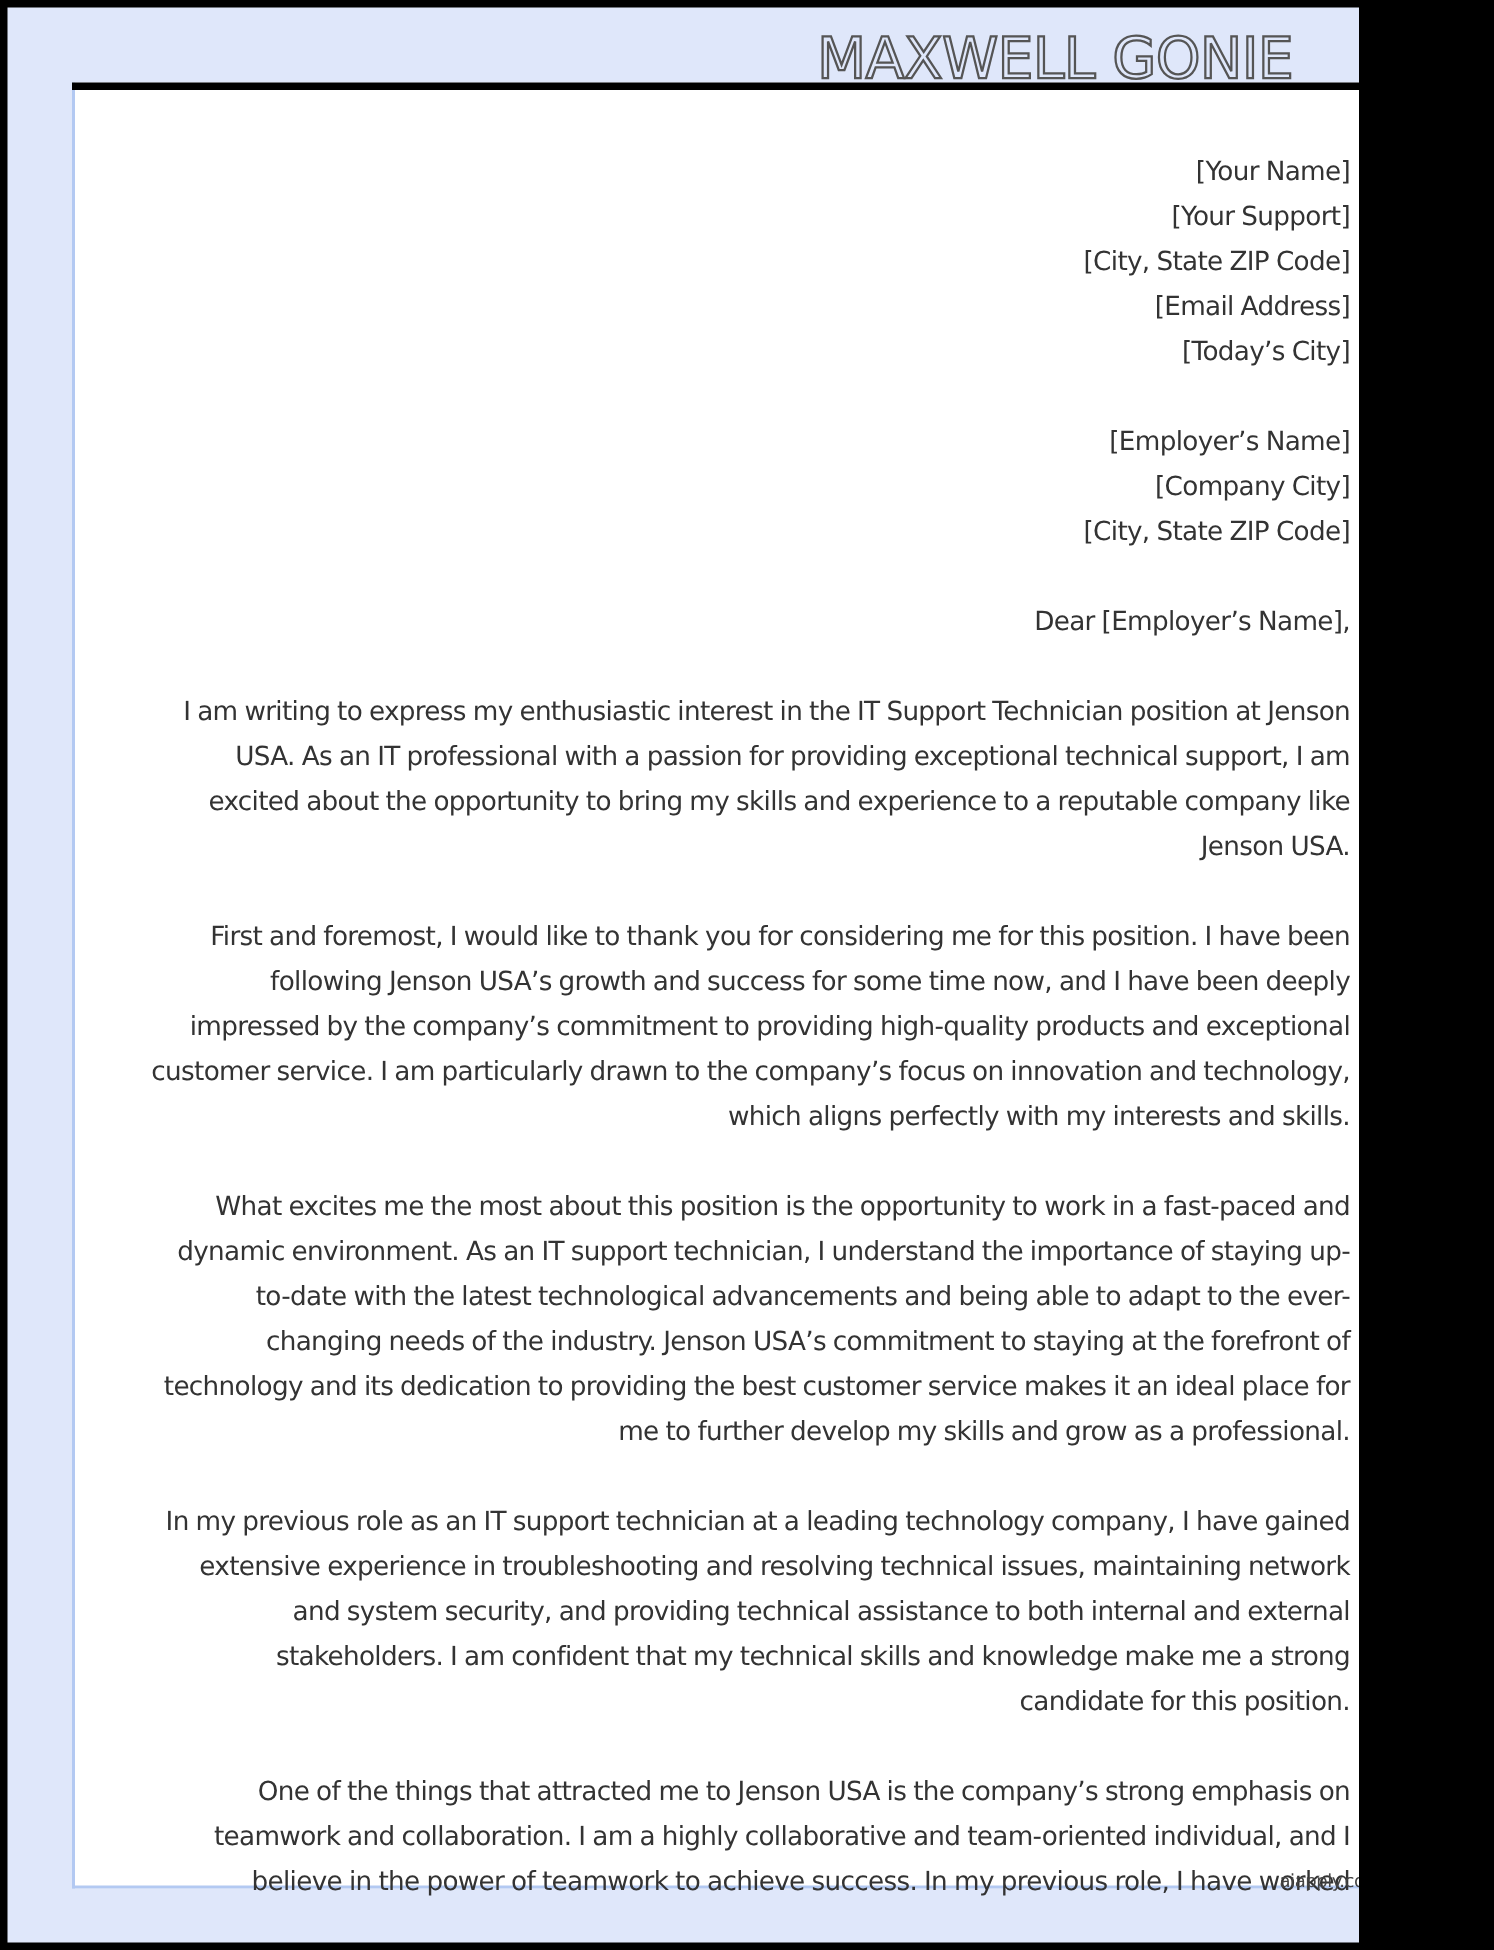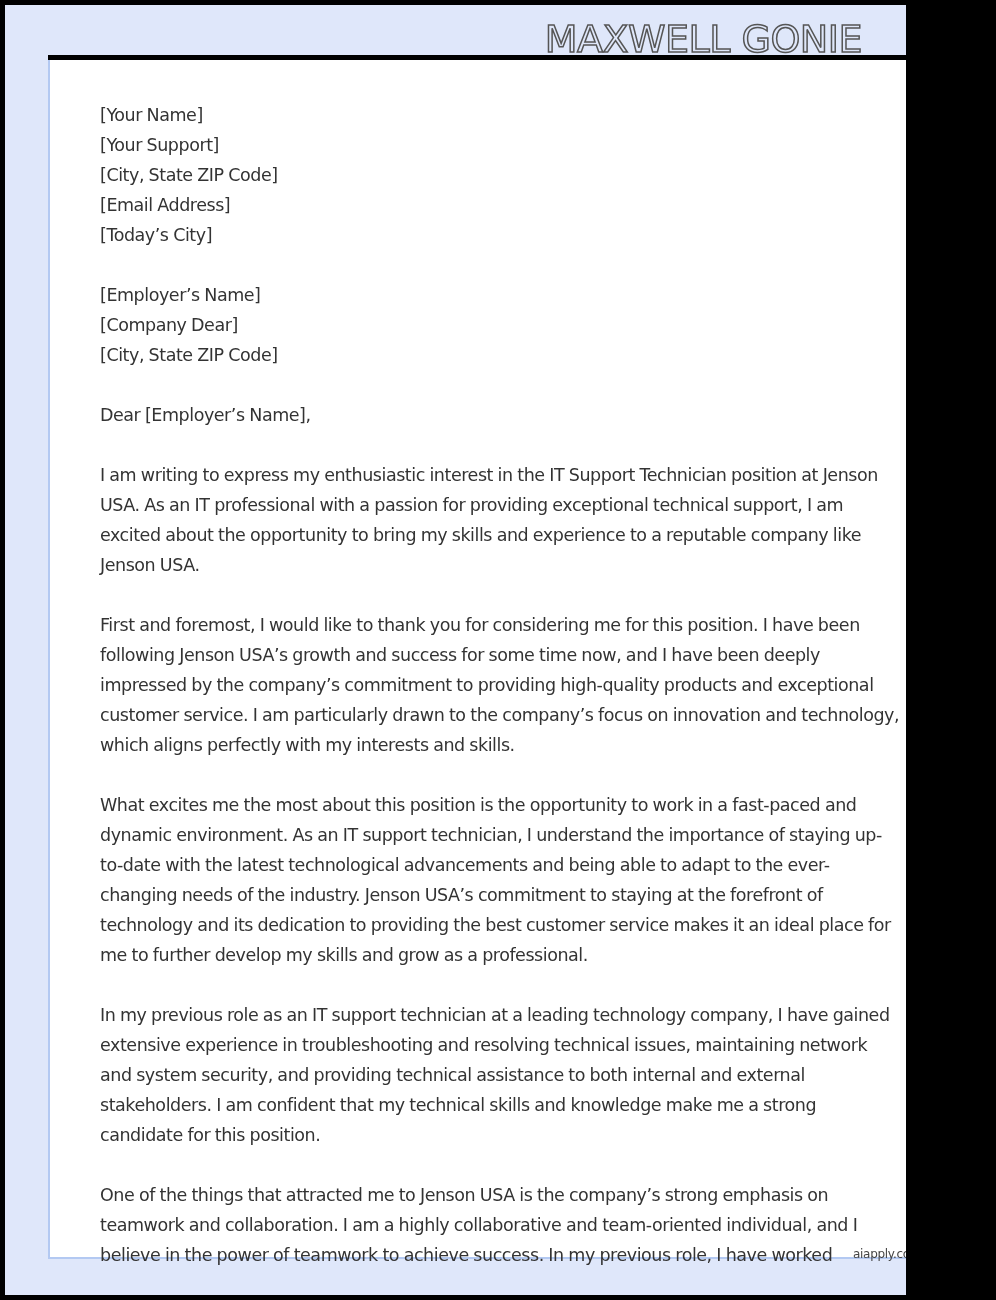--- a/index.html
+++ b/index.html
@@ -35,21 +35,21 @@
       background: #000;
     }
     .content {
       position: absolute; left: 95px; top: 95px; width: 800px;
       color: #333;
       font-size: 17.5px; line-height: 30px;
       font-family: "DejaVu Sans", sans-serif;
       letter-spacing: -0.45px;
       word-spacing: -0.5px;
     }
-    .content p { margin: 0 0 30px 0; }
+    .content p { margin: 0 0 30px 0; text-align: right; }
     .content .line { display: block; }
     .watermark {
       position: absolute; left: 848px; top: 1242px;
       font-size: 12px; color: #444;
       font-family: "DejaVu Sans", sans-serif;
       letter-spacing: -0.3px;
       text-align: center;
     }
   </style>
 </head>
@@ -63,21 +63,21 @@
   <div class="content">
     <p>
       <span class="line">[Your Name]</span>
       <span class="line">[Your Support]</span>
       <span class="line">[City, State ZIP Code]</span>
       <span class="line">[Email Address]</span>
       <span class="line">[Today’s City]</span>
     </p>
     <p>
       <span class="line">[Employer’s Name]</span>
-      <span class="line">[Company Dear]</span>
+      <span class="line">[Company City]</span>
       <span class="line">[City, State ZIP Code]</span>
     </p>
     <p>Dear [Employer’s Name],</p>
     <p>I am writing to express my enthusiastic interest in the IT Support Technician position at Jenson USA. As an IT professional with a passion for providing exceptional technical support, I am excited about the opportunity to bring my skills and experience to a reputable company like Jenson USA.</p>
     <p>First and foremost, I would like to thank you for considering me for this position. I have been following Jenson USA’s growth and success for some time now, and I have been deeply impressed by the company’s commitment to providing high-quality products and exceptional customer service. I am particularly drawn to the company’s focus on innovation and technology, which aligns perfectly with my interests and skills.</p>
     <p>What excites me the most about this position is the opportunity to work in a fast-paced and dynamic environment. As an IT support technician, I understand the importance of staying up-to-date with the latest technological advancements and being able to adapt to the ever-changing needs of the industry. Jenson USA’s commitment to staying at the forefront of technology and its dedication to providing the best customer service makes it an ideal place for me to further develop my skills and grow as a professional.</p>
     <p>In my previous role as an IT support technician at a leading technology company, I have gained extensive experience in troubleshooting and resolving technical issues, maintaining network and system security, and providing technical assistance to both internal and external stakeholders. I am confident that my technical skills and knowledge make me a strong candidate for this position.</p>
     <p>One of the things that attracted me to Jenson USA is the company’s strong emphasis on teamwork and collaboration. I am a highly collaborative and team-oriented individual, and I believe in the power of teamwork to achieve success. In my previous role, I have worked</p>
   </div>
 

